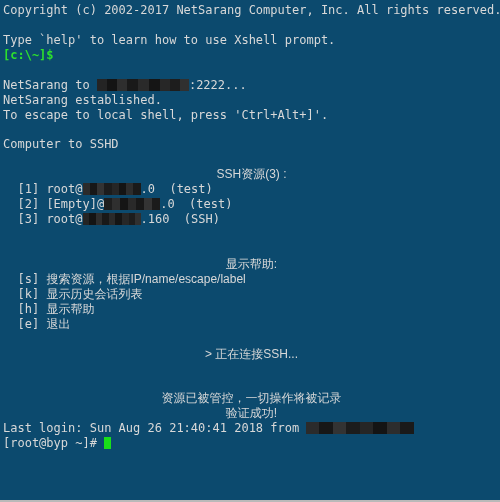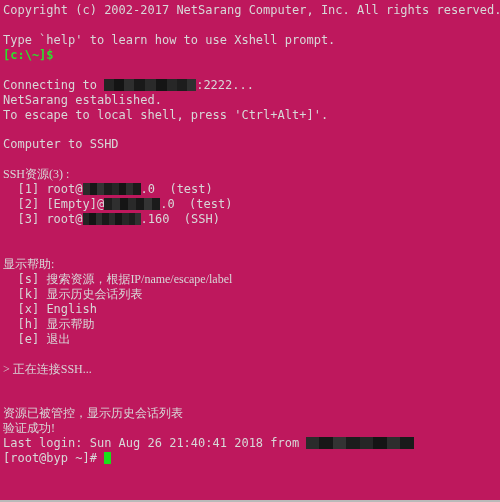--- a/index.html
+++ b/index.html
@@ -5,21 +5,21 @@
 <style>
   html, body {
     margin: 0;
     padding: 0;
     background: #000000;
   }
   #terminal {
     position: relative;
     width: 500px;
     height: 502px;
-    background: #be185d;
+    background: #0c4a6e;
     overflow: hidden;
     font-family: "DejaVu Sans Mono", "Liberation Mono", monospace;
     font-size: 12px;
     line-height: 14.95px;
     color: #d8d8d8;
     box-sizing: border-box;
     border-bottom: 2px solid #b9b9b9;
   }
   .screen {
     padding: 3px 0 0 3px;
@@ -72,22 +72,23 @@
         #2f2f2f 14%,  #2f2f2f 28%,
         #151515 28%,  #151515 42%,
         #292929 42%,  #292929 57%,
         #181818 57%,  #181818 71%,
         #343434 71%,  #343434 85%,
         #1b1b1b 85%,  #1b1b1b 100%);
   }
 
   
   .cjk {
-    font-family: Liberation Serif, serif;
+    font-family: Liberation Sans, sans-serif;
     font-size: 12px;
+    text-align: center;
   }
 
   .cursor {
     display: inline-block;
     width: 7px;
     height: 12px;
     background: #19e019;
     vertical-align: -2px;
   }
 </style>
@@ -96,21 +97,21 @@
 
 <div id="terminal">
   <div class="screen">
 
     <span class="line c-white">Copyright (c) 2002-2017 NetSarang Computer, Inc. All rights reserved.</span>
     <span class="blank"></span>
     <span class="line c-white">Type `help' to learn how to use Xshell prompt.</span>
     <span class="line c-bold-green">[c:\~]$</span>
     <span class="blank"></span>
 
-    <span class="line c-white"><span>Connecting to </span><span class="redact" style="width:92px"></span><span>:2222...</span></span>
+    <span class="line c-white"><span>NetSarang to </span><span class="redact" style="width:92px"></span><span>:2222...</span></span>
 
     <span class="line c-white">NetSarang established.</span>
     <span class="line c-white">To escape to local shell, press 'Ctrl+Alt+]'.</span>
     <span class="blank"></span>
     <span class="line c-white">Computer to SSHD</span>
     <span class="blank"></span>
 
     <span class="line c-white cjk">SSH资源(3) :</span>
 
     <span class="line c-white">  <span>[1]</span> <span>root@</span><span class="redact v2" style="width:58px"></span><span>.0</span>  <span>(test)</span></span>
@@ -119,30 +120,29 @@
 
     <span class="line c-white">  <span>[3]</span> <span>root@</span><span class="redact" style="width:58px"></span><span>.160</span>  <span>(SSH)</span></span>
 
     <span class="blank"></span>
     <span class="blank"></span>
 
     <span class="line c-white cjk">显示帮助:</span>
 
     <span class="line c-white">  <span>[s]</span> <span class="cjk">搜索资源，根据IP/name/escape/label</span></span>
     <span class="line c-white">  <span>[k]</span> <span class="cjk">显示历史会话列表</span></span>
-    <span class="line c-white">  <span>[x]</span> <span>English</span></span>
     <span class="line c-white">  <span>[h]</span> <span class="cjk">显示帮助</span></span>
     <span class="line c-white">  <span>[e]</span> <span class="cjk">退出</span></span>
 
     <span class="blank"></span>
     <span class="line c-white cjk">&gt; 正在连接SSH...</span>
     <span class="blank"></span>
     <span class="blank"></span>
 
-    <span class="line c-white cjk">资源已被管控，显示历史会话列表</span>
+    <span class="line c-white cjk">资源已被管控，一切操作将被记录</span>
     <span class="line c-white cjk">验证成功!</span>
 
     <span class="line c-white"><span>Last login: Sun Aug 26 21:40:41 2018 from </span><span class="redact v2" style="width:108px"></span></span>
 
     <span class="line c-white"><span>[root@byp ~]#</span> <span class="cursor"></span></span>
 
   </div>
 </div>
 
 </body></html>

